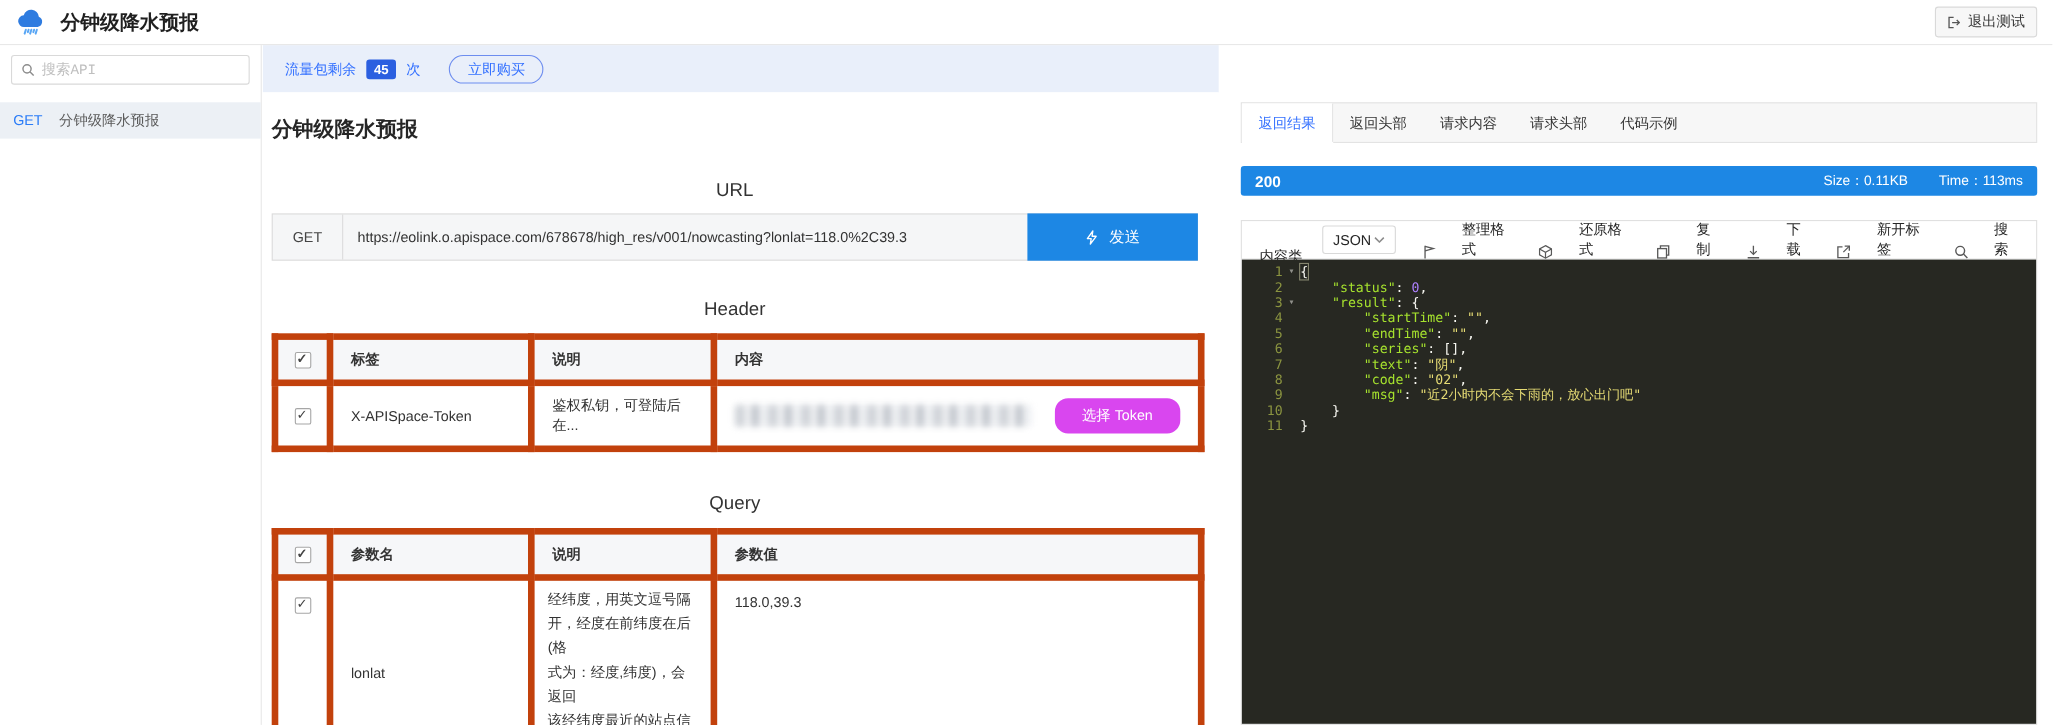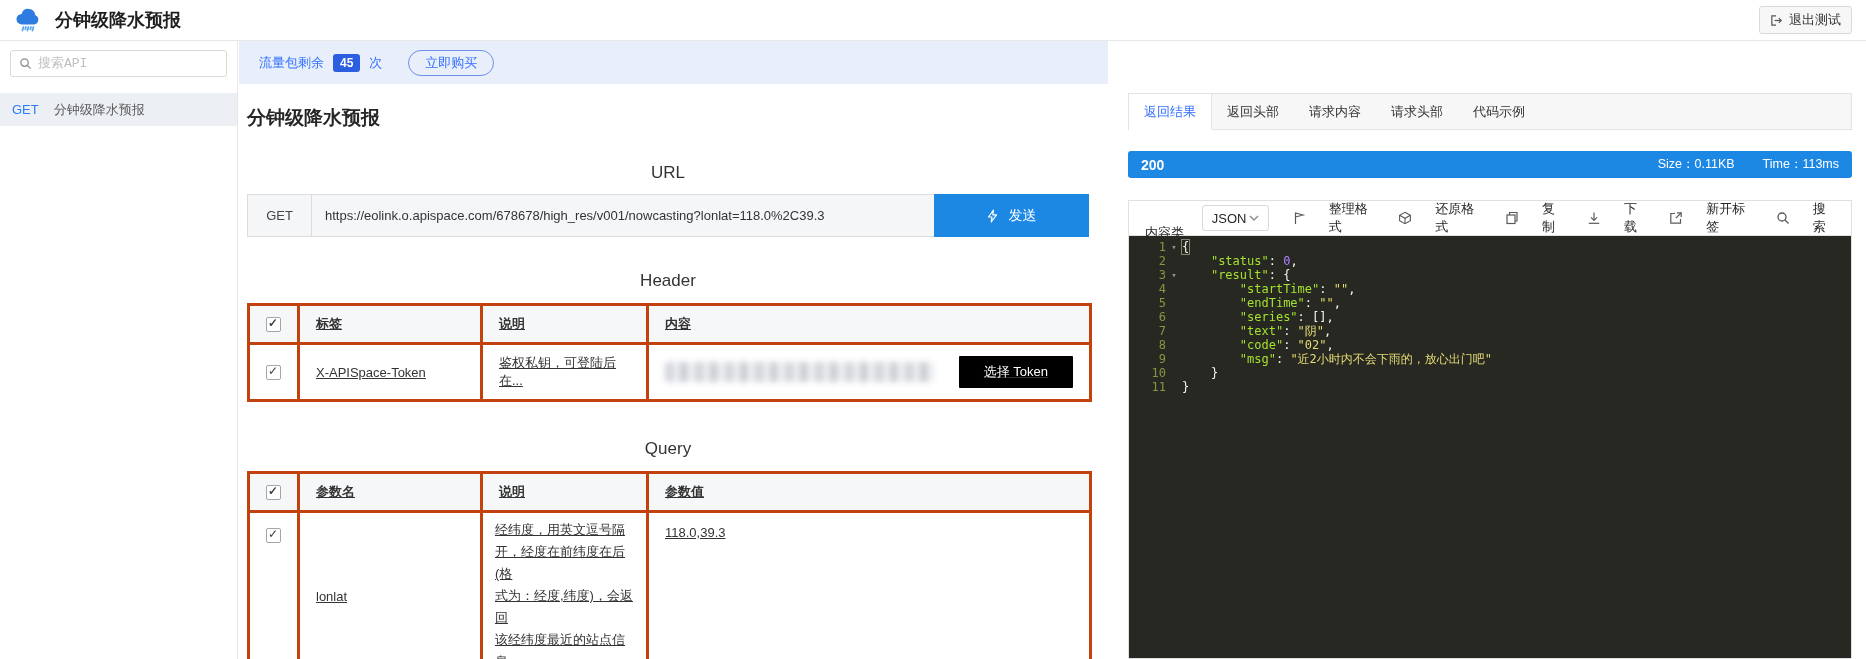--- a/index.html
+++ b/index.html
@@ -46,32 +46,32 @@
     display:flex; position:relative; }
   .method-cell { width:64px; border-right:1px solid #dcdcdc; display:flex; align-items:center;
     justify-content:center; color:#444; font-size:13px; }
   .url-text { flex:1; display:flex; align-items:center; padding-left:13px; font-size:13px; color:#333;
     overflow:hidden; white-space:nowrap; }
   .send-btn { position:absolute; right:-1px; top:-1px; bottom:-1px; width:155px; background:#1d87e4;
     border:none; color:#fff; font-size:14px; display:flex; align-items:center; justify-content:center;
     gap:11px; cursor:pointer; }
   
   table.param { margin-top:12px; width:842px; border-collapse:collapse; table-layout:fixed; }
-  table.param th, table.param td { border:3px solid #c2410c; font-size:13px; color:#333;
-    text-align:left; padding:9px 16px; vertical-align:middle;text-decoration:underline; }
+  table.param th, table.param td { border:6px solid #c2410c; font-size:13px; color:#333;
+    text-align:left; padding:9px 16px; vertical-align:middle; }
   table.param thead th { background:#f6f7f9; font-weight:bold; }
   .cb-cell { text-align:center !important; padding:9px 0 !important; }
   .checkbox { display:inline-block; width:15px; height:15px; border:1px solid #a6a6a6; border-radius:2px;
     background:#fff; position:relative; cursor:pointer; vertical-align:middle; }
   .checkbox::after { content:"✓"; position:absolute; left:1px; top:-2px; font-size:12px; color:#444; }
   .content-flex { display:flex; align-items:center; justify-content:space-between; }
   .masked-token { width:270px; height:20px; border-radius:2px;
     background:repeating-linear-gradient(90deg,#c9cdd3 0 9px,#f2f3f5 9px 15px,#b9bec6 15px 22px,#eceef1 22px 30px);
     filter:blur(3px); opacity:.85; }
-  .token-btn { background:#000000; color:#fff; border:none; border-radius:1px; font-size:13px;
+  .token-btn { background:#d946ef; color:#fff; border:none; border-radius:12px; font-size:13px;
     padding:7px 25px; cursor:pointer; }
   .small-val { font-size:12px; }
   .desc-wrap { white-space:pre-line; line-height:22px; padding:6px 12px !important; }
   .v-top { vertical-align:top !important; padding-top:12px !important; }
   .cb-top { vertical-align:top !important; padding-top:14px !important; }
   
   .right-panel { position:absolute; left:1108px; top:41px; right:0; bottom:0; background:#fff; }
   .tabs { margin:52px 14px 0 20px; height:37px; background:#f7f7f7; border:1px solid #e3e3e3;
     display:flex; align-items:stretch; }
   .tab { padding:0 15px; display:flex; align-items:center; font-size:13px; color:#333; cursor:pointer; }
@@ -80,21 +80,21 @@
     display:flex; align-items:center; color:#fff; padding:0 13px; }
   .status-code { font-weight:bold; font-size:14px; }
   .status-meta { margin-left:auto; display:flex; gap:28px; font-size:12.5px; }
   .response-box { position:absolute; left:20px; right:14px; top:159px; bottom:0;
     border:1px solid #e0e0e0; display:flex; flex-direction:column; background:#fff; }
   .editor-toolbar { height:35px; flex:none; display:flex; align-items:center; padding:0 16px;
     border-bottom:1px solid #e0e0e0; font-size:13px; color:#262626; }
   .ct-label { margin-right:8px;margin-top:48px; }
   .ct-select { border:1px solid #d9d9d9; border-radius:3px; height:26px; width:70px; display:flex;
     align-items:center; justify-content:space-between; padding:0 9px; cursor:pointer; background:#fff; }
-  .tool-btn { display:flex; align-items:center; gap:23px; margin-left:23px; cursor:pointer; }
+  .tool-btn { display:flex; align-items:flex-end; gap:23px; margin-left:23px; cursor:pointer; }
   .tool-btn:first-of-type { margin-left:27px; }
   .tool-btn svg { flex:none; }
   
   .editor { flex:1; background:#272822; overflow:hidden; padding-top:4px;
     font-family:"DejaVu Sans Mono", monospace; font-size:12px; line-height:14px; cursor:text; }
   .line { display:flex; height:14px; }
   .ln { width:37px; text-align:right; color:#8b9440; flex:none; }
   .fold { width:16px; text-align:center; color:#90908a; font-size:9px; flex:none; line-height:14px; }
   .code { white-space:pre; color:#f8f8f2; }
   .tok-k { color:#a6e22e; }

